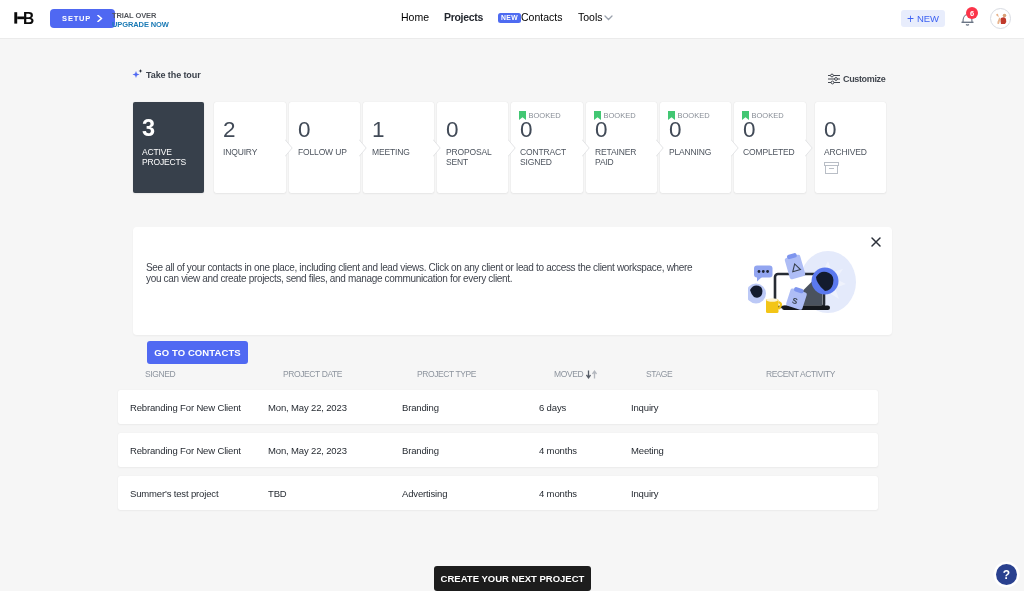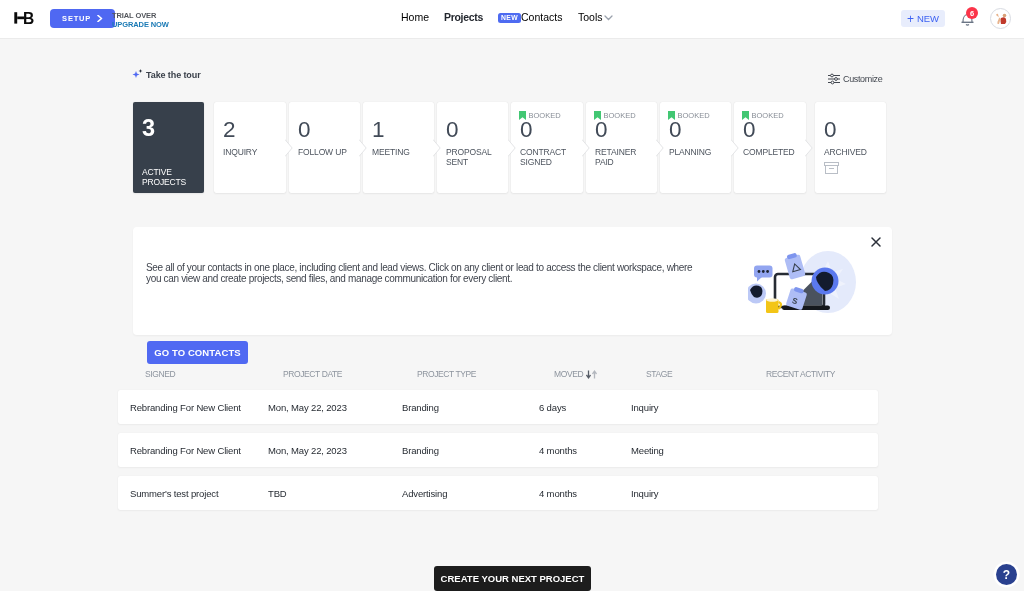--- a/index.html
+++ b/index.html
@@ -11,28 +11,28 @@
 .setupbtn{position:absolute;left:50px;top:9px;width:65px;height:19px;background:#4f68f2;border-radius:4px;color:#fff;font-size:7.5px;font-weight:700;letter-spacing:.8px;display:flex;align-items:center;justify-content:center;}
 .trial{position:absolute;left:112px;top:11px;font-size:7.5px;font-weight:700;color:#53565c;letter-spacing:-0.1px;line-height:9px;}
 .trial .up{color:#1a7ab5;}
 .navitem{position:absolute;top:10.5px;white-space:nowrap;font-size:10.5px;text-align:center;}
 .newbadge{position:absolute;left:498px;top:12.5px;background:#4e6bf1;color:#fff;font-size:6.8px;font-weight:700;letter-spacing:.4px;border-radius:2.5px;padding:1.5px 3px;}
 .plusnew{position:absolute;left:901px;top:10px;width:44px;height:17px;background:#e8edfc;border-radius:3px;color:#3e63f3;font-size:9.5px;display:flex;align-items:center;justify-content:center;font-weight:400;}
 .badge6{position:absolute;left:966px;top:7px;width:12px;height:12px;border-radius:50%;background:#fb3449;color:#fff;font-size:7.5px;font-weight:700;display:flex;align-items:center;justify-content:center;z-index:3;}
 .avatar{position:absolute;left:990px;top:8px;width:21px;height:21px;border-radius:50%;background:#fff;border:1px solid #d8dbe2;overflow:hidden;}
 
 .tour{position:absolute;left:146px;top:70px;font-size:9px;font-weight:700;color:#3a404a;letter-spacing:-0.1px;}
-.customize{position:absolute;left:843px;top:74px;font-size:9px;font-weight:400;color:#42474f;letter-spacing:-0.35px;}
+.customize{position:absolute;left:843px;top:74px;font-size:9px;font-weight:700;color:#42474f;letter-spacing:-0.35px;}
 
 .card{position:absolute;top:102px;height:91px;background:#fff;border-radius:2px;box-shadow:0 1px 2px rgba(32,33,36,.06),0 0 1px rgba(32,33,36,.14);}
 .card .num{position:absolute;left:9px;top:15px;font-size:22.5px;color:#414a57;line-height:25px;}
 .card .lbl{position:absolute;left:9px;top:44.5px;font-size:8.5px;line-height:10.5px;color:#4d545e;letter-spacing:-0.15px;}
 .card.dark{background:#37404b;}
 .card.dark .num{color:#fff;font-weight:700;font-size:23.5px;top:13.5px;}
-.card.dark .lbl{color:#fff;margin-top:20px;}
+.card.dark .lbl{color:#fff;}
 .booked{position:absolute;left:8px;top:8.5px;font-size:7.5px;color:#878d96;letter-spacing:0;display:flex;align-items:center;gap:2.5px;}
 .card .numb{top:15px;}
 .arrow{position:absolute;top:139px;z-index:2;}
 
 .banner{position:absolute;left:133px;top:227px;width:759px;height:108px;background:#fff;border-radius:4px;box-shadow:0 1px 2px rgba(32,33,36,.05);}
 .banner h1{position:absolute;left:13px;top:11px;font-size:16px;color:#15171c;letter-spacing:-0.45px;white-space:nowrap;}
 .banner p{position:absolute;left:13px;top:34.5px;font-size:10px;line-height:11.8px;color:#40454e;letter-spacing:-0.33px;white-space:nowrap;}
 .gotobtn{position:absolute;left:14px;top:73px;width:101px;height:23px;background:#5069f2;border-radius:3px;color:#fff;font-size:9.5px;font-weight:700;letter-spacing:.1px;display:flex;align-items:center;justify-content:center;margin-top:41px;}
 .closex{position:absolute;left:736px;top:8px;width:14px;height:14px;}
 

